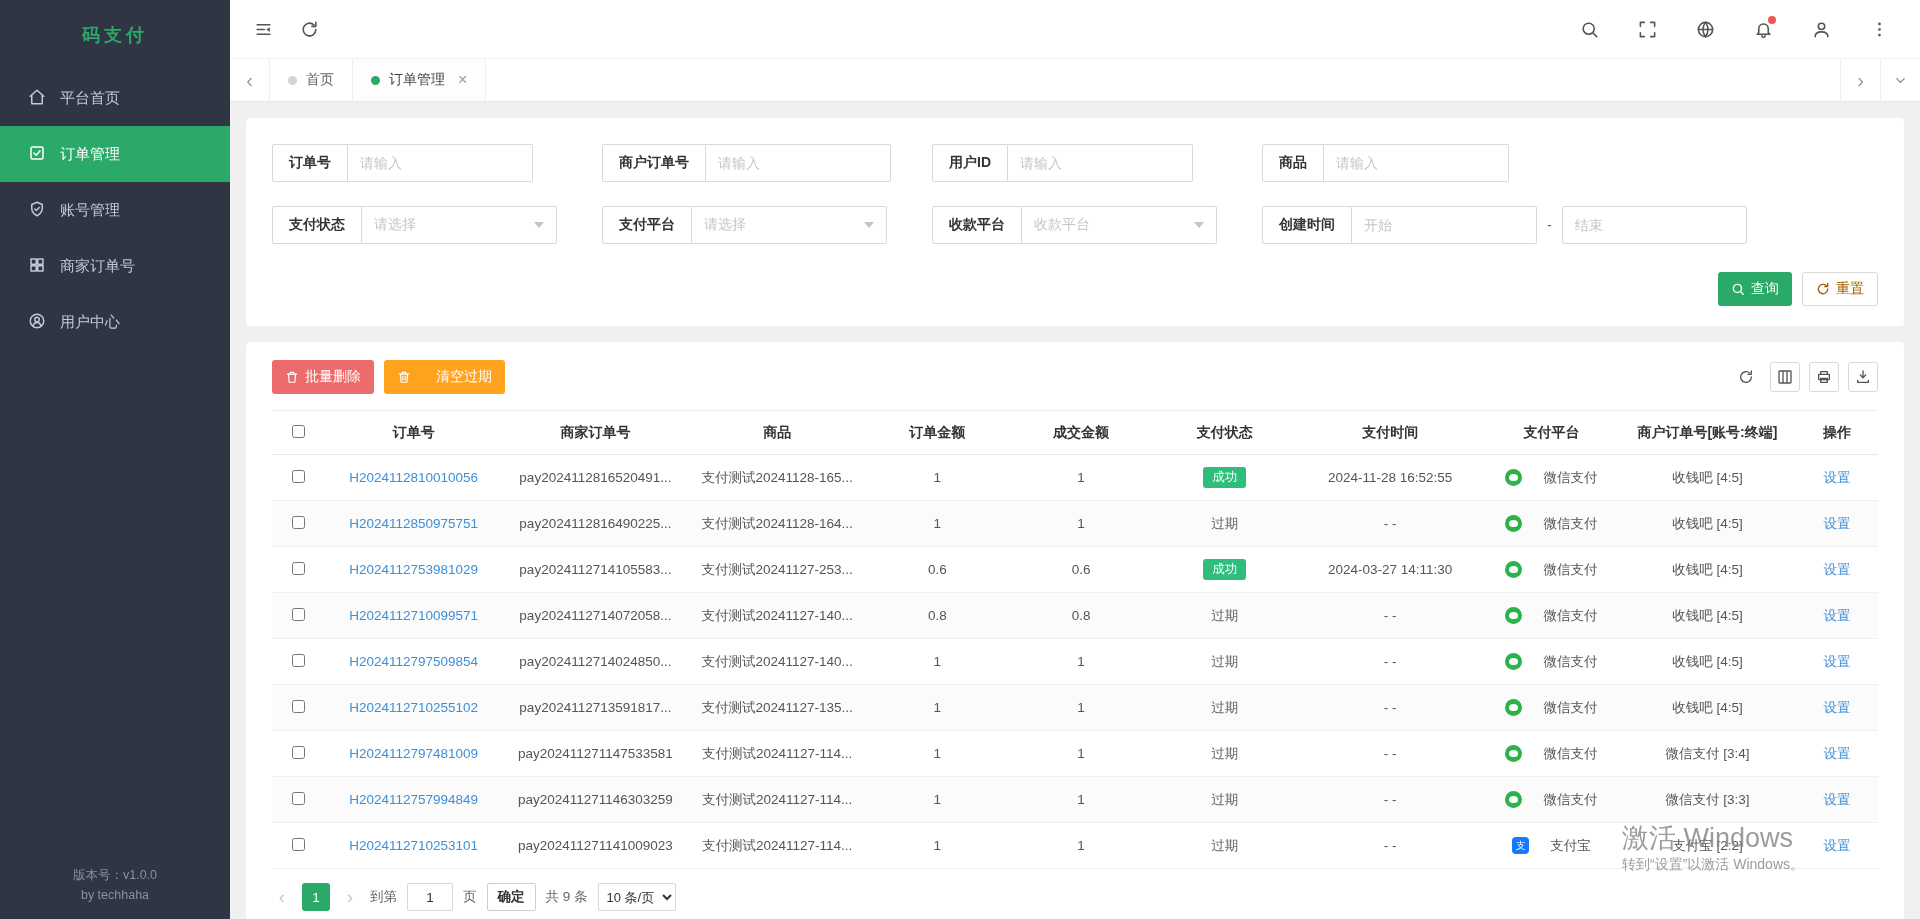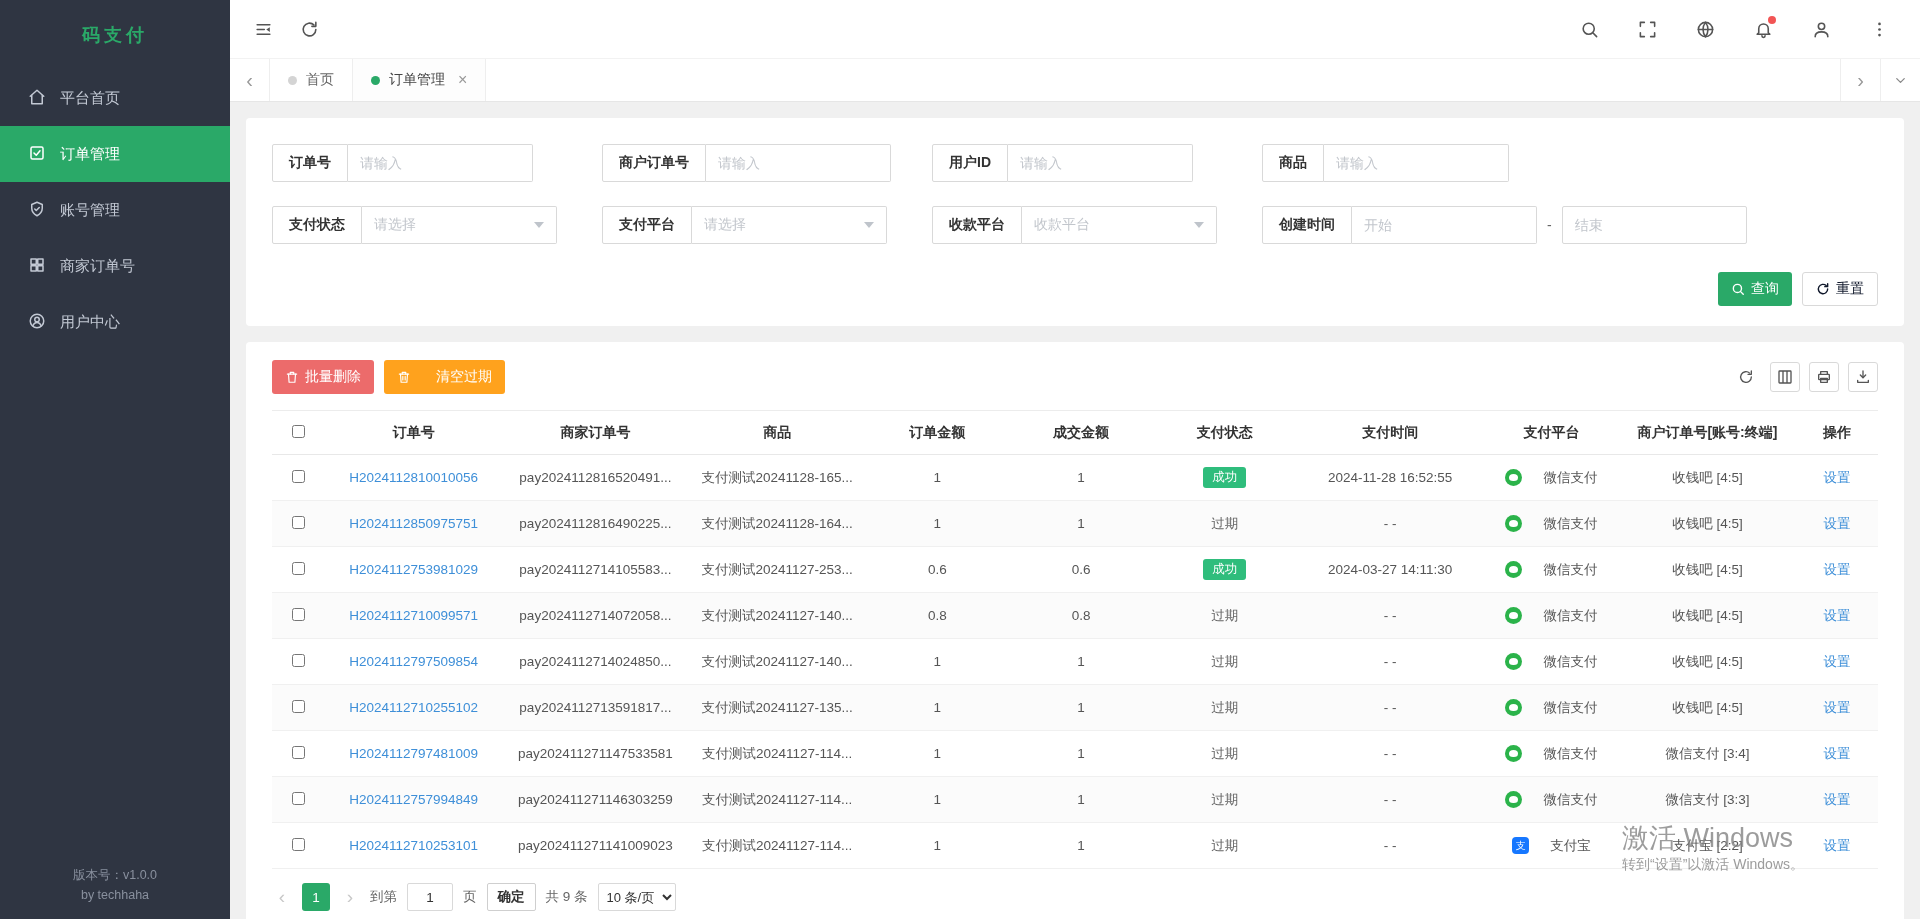--- a/index.html
+++ b/index.html
@@ -47,21 +47,21 @@
   .field-label { display:flex; align-items:center; padding:0 16px; border:1px solid #d9d9d9; background:#fff; font-size:14px; color:#333; font-weight:bold; white-space:nowrap; border-radius:2px 0 0 2px; }
   .field-input { width:185px; border:1px solid #d9d9d9; border-left:none; padding:0 12px; font-size:14px; color:#333; outline:none; border-radius:0 2px 2px 0; font-family:inherit; background:#fff; }
   .field-input::placeholder { color:#c2c6cc; }
   .field-select { width:195px; border:1px solid #d9d9d9; border-left:none; display:flex; align-items:center; justify-content:space-between; padding:0 12px; color:#c2c6cc; cursor:pointer; border-radius:0 2px 2px 0; font-size:14px; background:#fff; }
   .select-arrow { width:0; height:0; border-left:5px solid transparent; border-right:5px solid transparent; border-top:6px solid #bfc4cb; }
   .date-sep { align-self:center; margin:0 10px; color:#666; }
   .filter-actions { display:flex; justify-content:flex-end; gap:10px; margin-top:28px; }
   .btn { display:inline-flex; align-items:center; gap:6px; height:34px; padding:0 13px; border:none; border-radius:3px; font-size:14px; cursor:pointer; font-family:inherit; }
   .btn svg { width:14px; height:14px; }
   .btn-green { background:var(--primary-green,#2aa968); color:#fff; }
-  .btn-plain { background:#fff; border:1px solid #d9d9d9; color:#0f172a; }
+  .btn-plain { background:#fff; border:1px solid #d9d9d9; color:#a16207; }
   .btn-red { background:var(--red,#ec6b6b); color:#fff; }
   .btn-orange { background:var(--orange,#ffa21d); color:#fff;gap:25px; }
 
   
   .table-card { padding:18px 26px 10px; flex:1; display:flex; flex-direction:column; }
   .table-toolbar { display:flex; align-items:center; gap:10px; }
   .toolbar-right { margin-left:auto; display:flex; gap:9px; align-items:center; }
   .tool-icon { width:30px; height:30px; display:inline-flex; align-items:center; justify-content:center; cursor:pointer; color:#555; }
   .tool-icon.boxed { border:1px solid #d9d9d9; border-radius:3px; }
   .tool-icon svg { width:16px; height:16px; }

